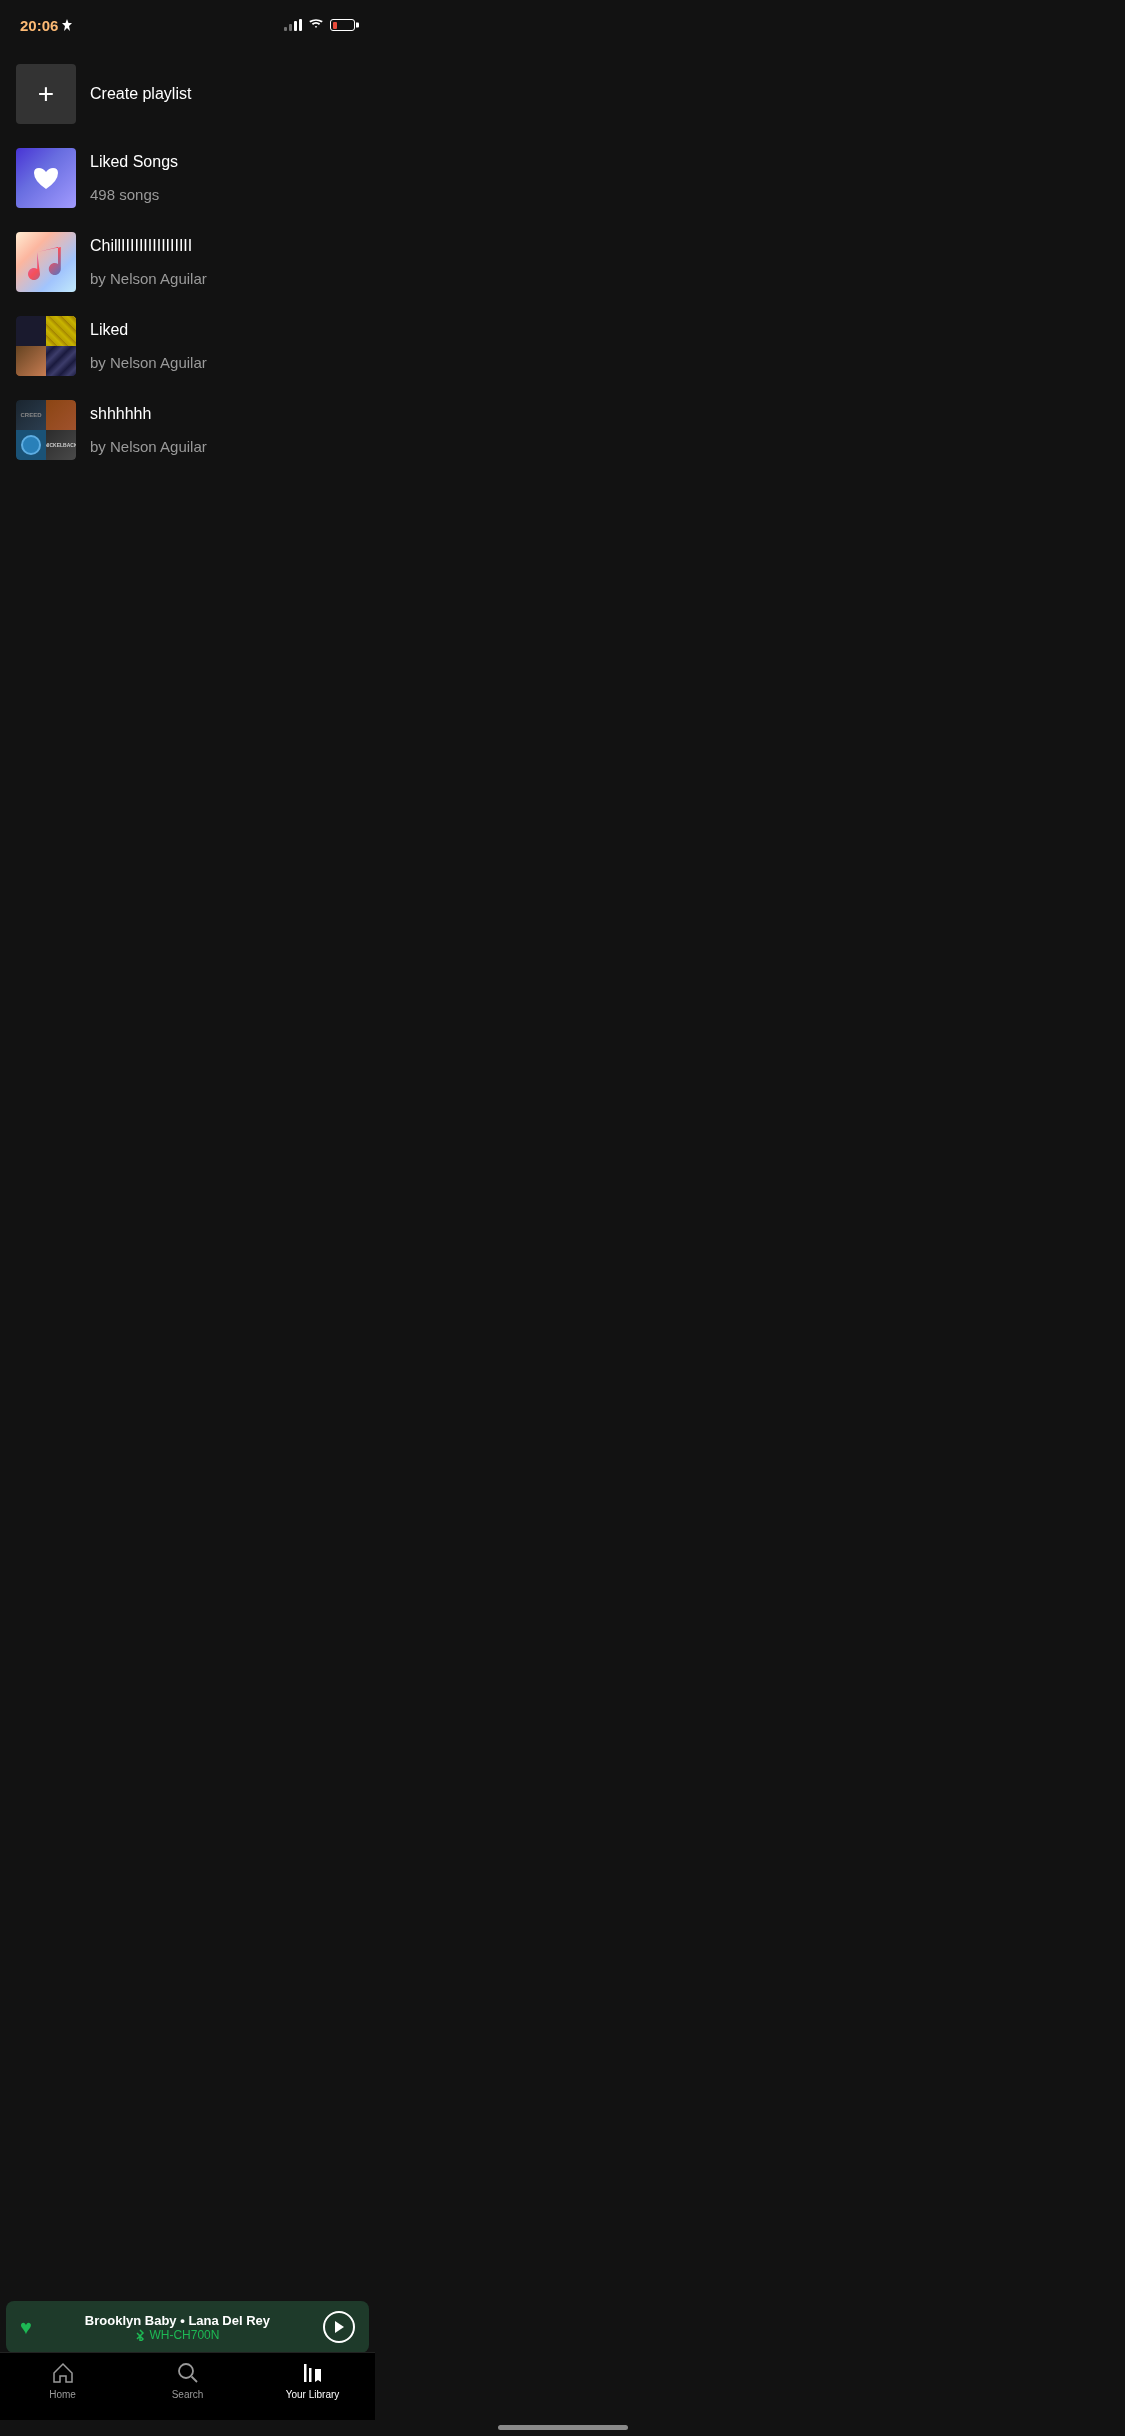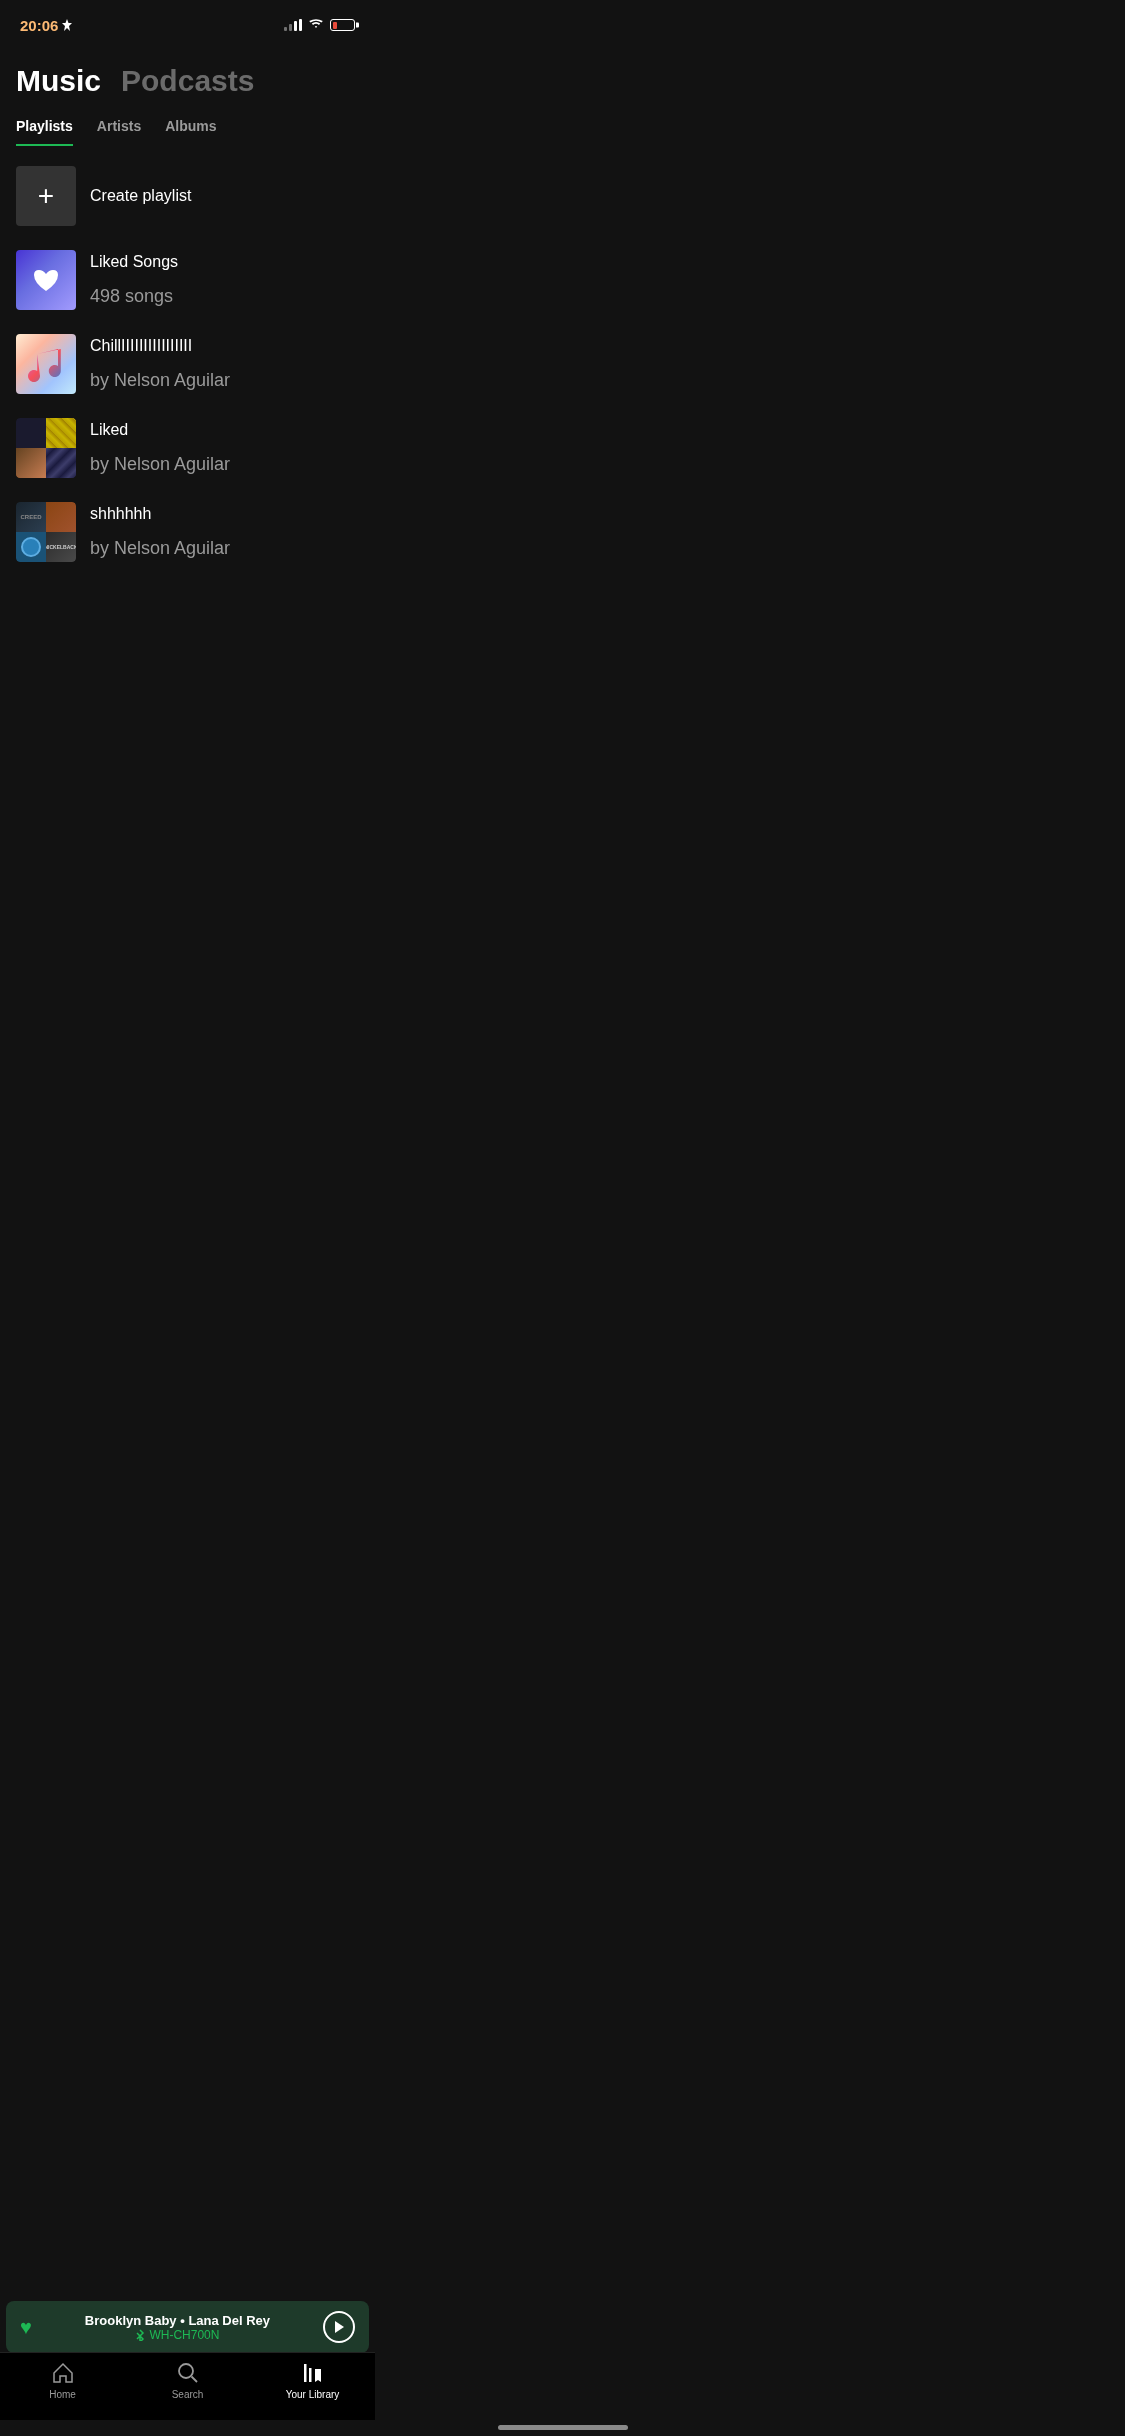--- a/index.html
+++ b/index.html
@@ -162,21 +162,21 @@
     }
     .playlist-name {
       font-size: 16px;
       font-weight: 500;
       color: #fff;
       white-space: nowrap;
       overflow: hidden;
       text-overflow: ellipsis;
     }
     .playlist-sub {
-      font-size: 18px;
+      font-size: 15px;
       color: #9a9a9a;
       margin-top: 15px;
       white-space: nowrap;
       overflow: hidden;
       text-overflow: ellipsis;
     }
 
     
     .liked-gradient {
       width: 60px;
@@ -371,33 +371,20 @@
       </svg>
     </div>
     <div class="battery-icon">
       <div class="battery-fill"></div>
     </div>
   </div>
 </div>
 
 <div class="scrollable-content">
 
-  <div class="header">
-
-    <div class="main-tabs">
-      <span class="main-tab active">Music</span>
-      <span class="main-tab inactive">Podcasts</span>
-    </div>
-
-    <div class="sub-tabs">
-      <span class="sub-tab active">Playlists</span>
-      <span class="sub-tab">Artists</span>
-      <span class="sub-tab">Albums</span>
-    </div>
-  </div>
 
   <div class="playlist-list">
 
     <div class="playlist-item">
       <div class="playlist-thumb create-thumb">
         <span class="plus-icon">+</span>
       </div>
       <div class="playlist-info">
         <div class="playlist-name">Create playlist</div>
       </div>

